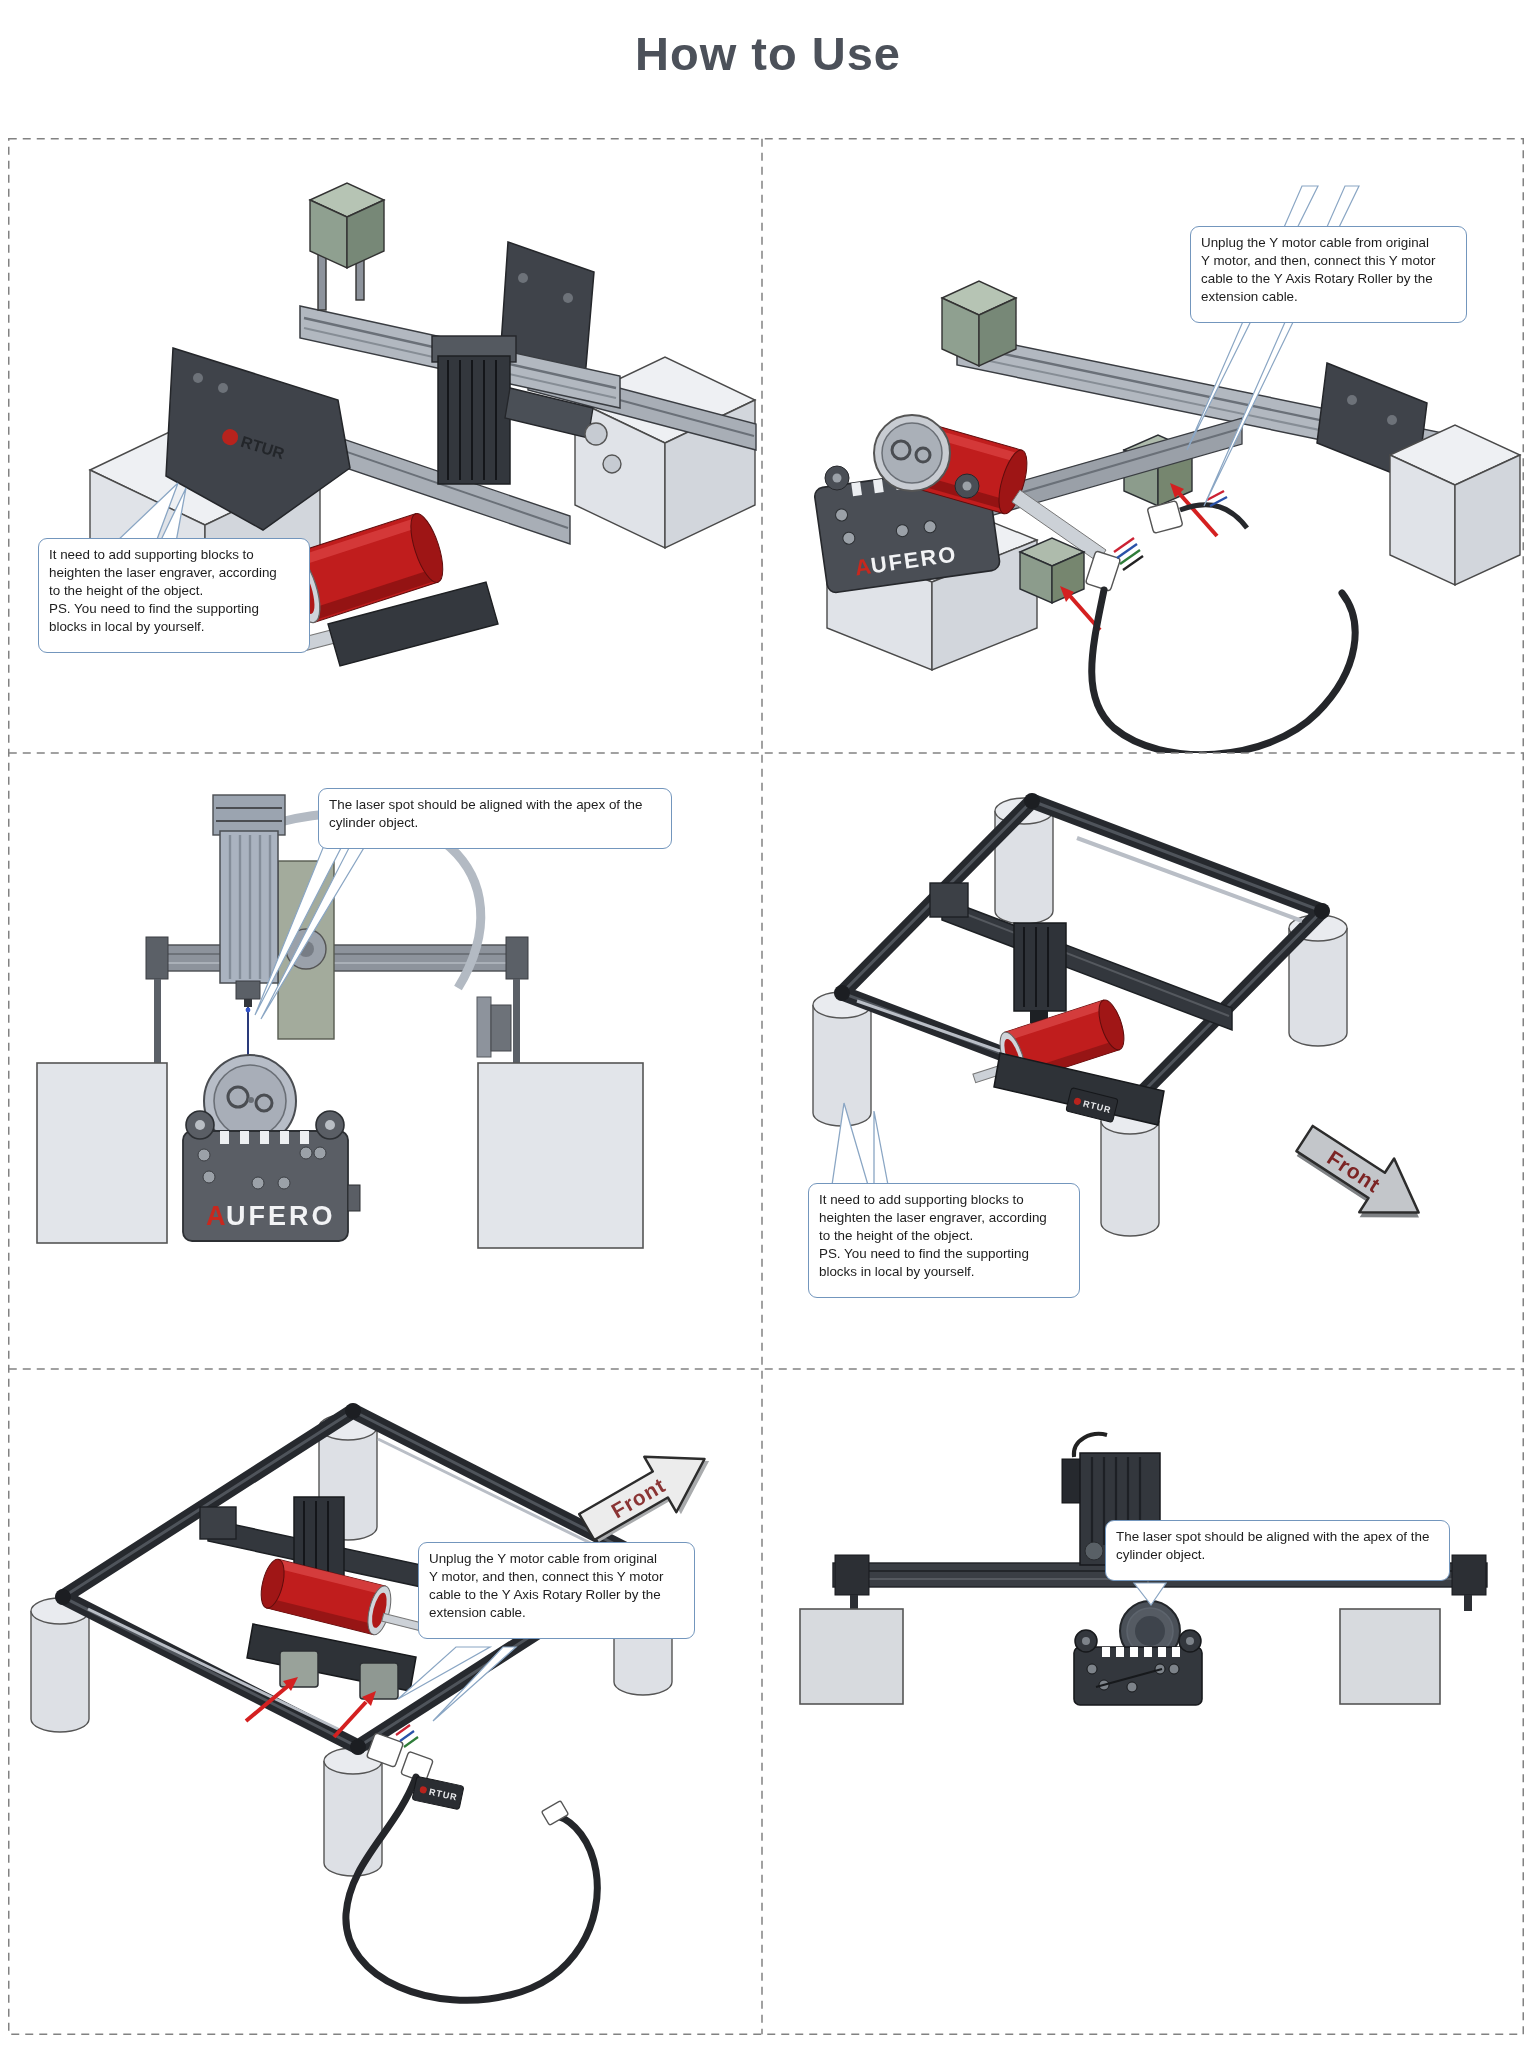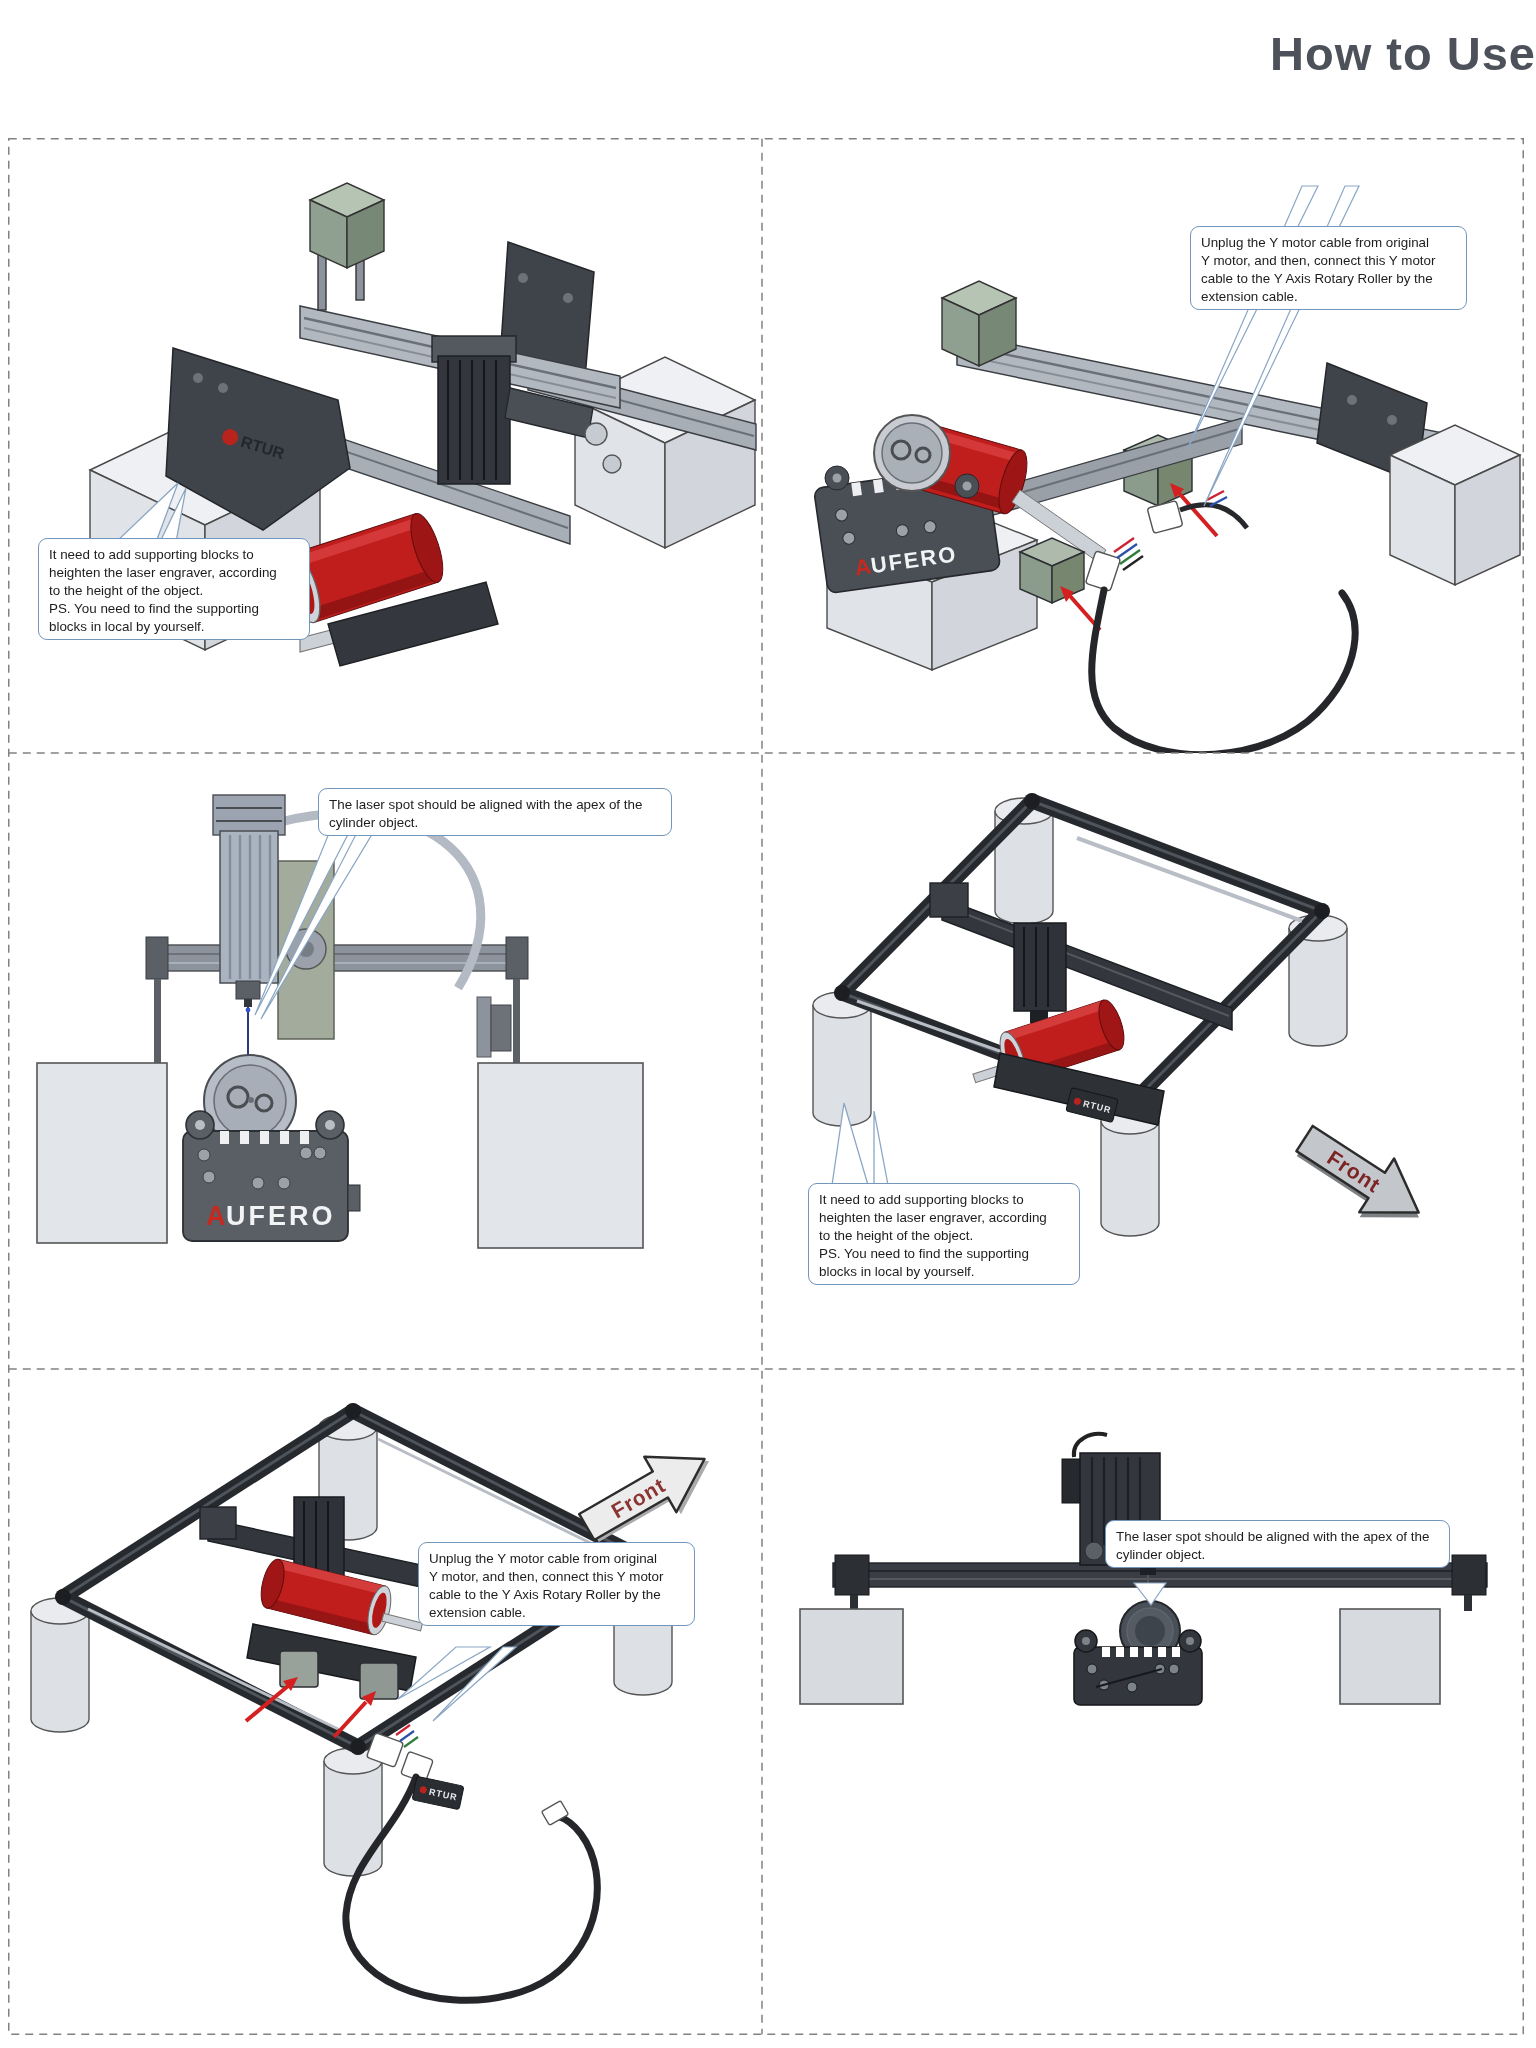--- a/index.html
+++ b/index.html
@@ -1,23 +1,23 @@
 <!DOCTYPE html>
 <html><head>
 <meta charset="utf-8">
 <style>
   *{margin:0;padding:0;box-sizing:border-box}
   html,body{width:1536px;height:2048px}
   body{position:relative;background:#ffffff;font-family:"Liberation Sans",sans-serif;overflow:hidden}
-  .title{position:absolute;top:26px;left:0;width:100%;text-align:right;
+  .title{position:absolute;top:26px;left:0;width:100%;text-align:center;
          font-size:47px;font-weight:bold;color:#4c515a;letter-spacing:1px}
   .panel{position:absolute}
   .panel>svg{position:absolute;left:0;top:0}
   .callout{position:absolute;background:#fff;border:1.6px solid #7396bd;border-radius:9px;
-           padding:7px 10px 3px 10px;font-size:13.4px;line-height:1.34;color:#1d1d1d;
+           padding:7px 10px 16px 10px;font-size:13.4px;line-height:1.34;color:#1d1d1d;
            white-space:pre-line;z-index:5}
   .grid{position:absolute;left:0;top:0;pointer-events:none;z-index:7}
   svg text.brand{font-family:"Liberation Sans",sans-serif;font-weight:bold}
 </style>
 </head>
 <body>
 
 <div class="title">How to Use</div>
 
 <div class="panel" style="left:8px;top:138px;width:754px;height:615px">

